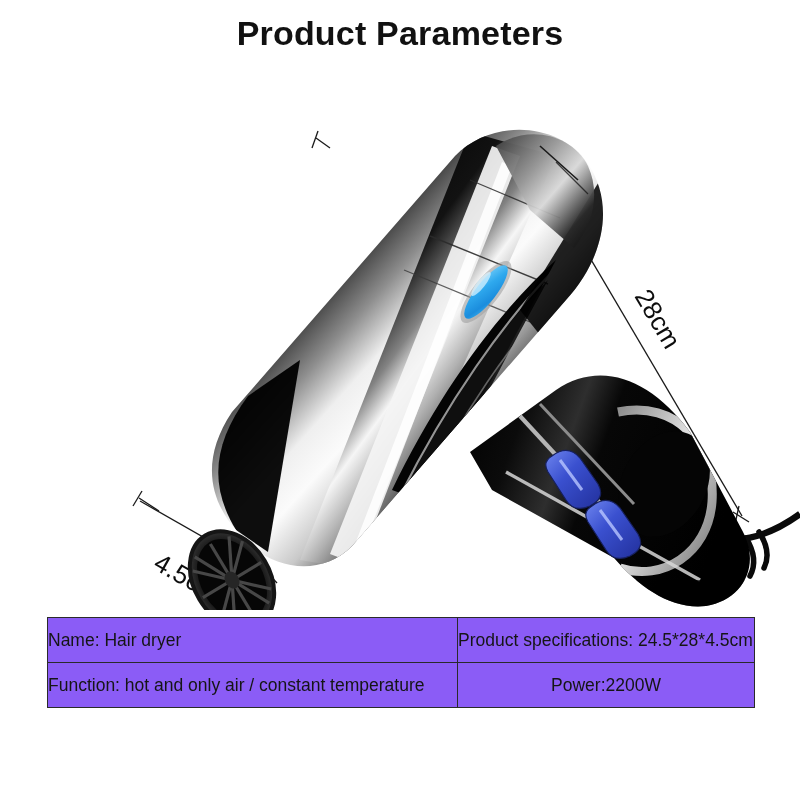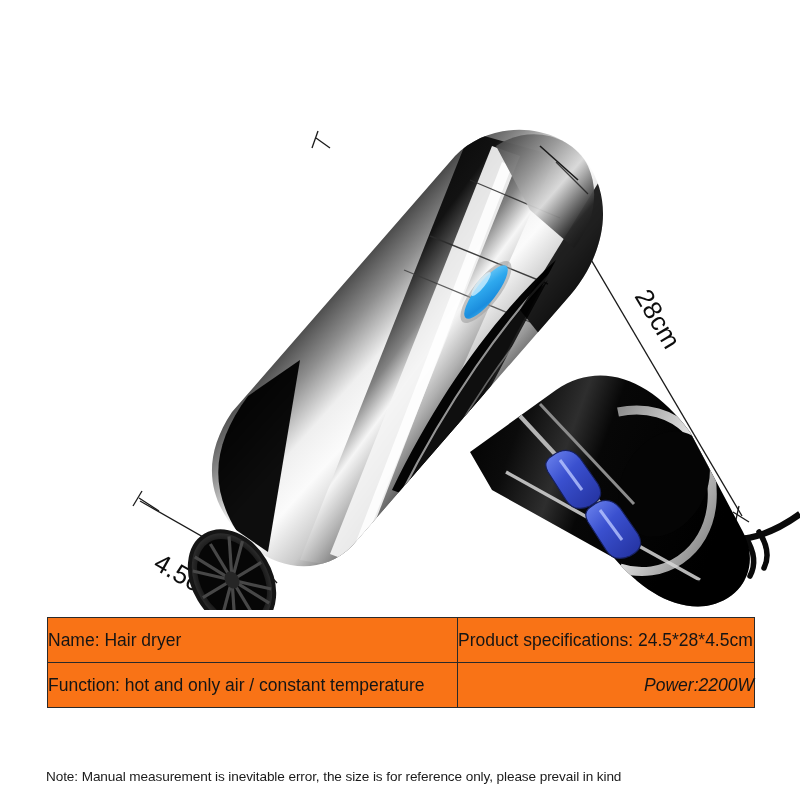--- a/index.html
+++ b/index.html
@@ -45,33 +45,33 @@
     position: absolute;
     left: 47px;
     top: 617px;
     width: 708px;
     border: 1.6px solid #2a2a2a;
     border-collapse: collapse;
     background: #d7d7d7;
   }
   #spec-table td {
     border: 1.4px solid #2a2a2a;
-    background: #f97316;
+    background: #8b5cf6;
     height: 44px;
     font-size: 17.5px;
     color: #151515;
     padding: 0;
     vertical-align: middle;
     white-space: nowrap;
   }
   td.cell-left  { width: 58%; padding-left: 28px; text-align: left; }
   td.cell-right { width: 42%; padding-right: 14px; text-align: left; margin-top: 44px; }
   tr.row-1 td.cell-right { text-align: left; padding-left: 10px; }
   tr.row-2 td.cell-right { text-align: right; padding-right: 28px; }
-  tr.row-3 td.cell-right { text-align: right; padding-left: 14px; font-style: italic; }
+  tr.row-3 td.cell-right { text-align: center; padding-left: 14px; }
 
   
   #footer-note {
     position: absolute;
     left: 46px;
     top: 769px;
     width: 730px;
     font-size: 13.6px;
     color: #1a1a1a;
     text-align: left;
@@ -88,20 +88,21 @@
     stroke: #1a1a1a;
     stroke-width: 1.3;
     fill: none;
   }
 </style>
 </head>
 <body>
 
 <div id="page">
 
+  <div id="page-title">Product Parameters</div>
 
   <div id="product-stage">
     <svg id="product-svg" width="800" height="550" viewBox="0 0 800 550" xmlns="http://www.w3.org/2000/svg">
       <defs>
 
         <linearGradient id="barrelGloss" x1="0" y1="0" x2="1" y2="1">
           <stop offset="0.00" stop-color="#000000"></stop>
           <stop offset="0.16" stop-color="#050505"></stop>
           <stop offset="0.30" stop-color="#1a1a1a"></stop>
           <stop offset="0.40" stop-color="#8e8e8e"></stop>
@@ -335,15 +336,14 @@
         <td class="cell-left">Name: Hair dryer</td>
         <td class="cell-right">Product specifications: 24.5*28*4.5cm</td>
       </tr>
       <tr class="row-3">
         <td class="cell-left">Function: hot and only air / constant temperature</td>
         <td class="cell-right">Power:2200W</td>
       </tr>
     </tbody>
   </table>
 
-  <div id="footer-note">Note: Manual measurement is inevitable error, the size is for reference only, please prevail in kind</div>
 
 </div>
 
 </body></html>

